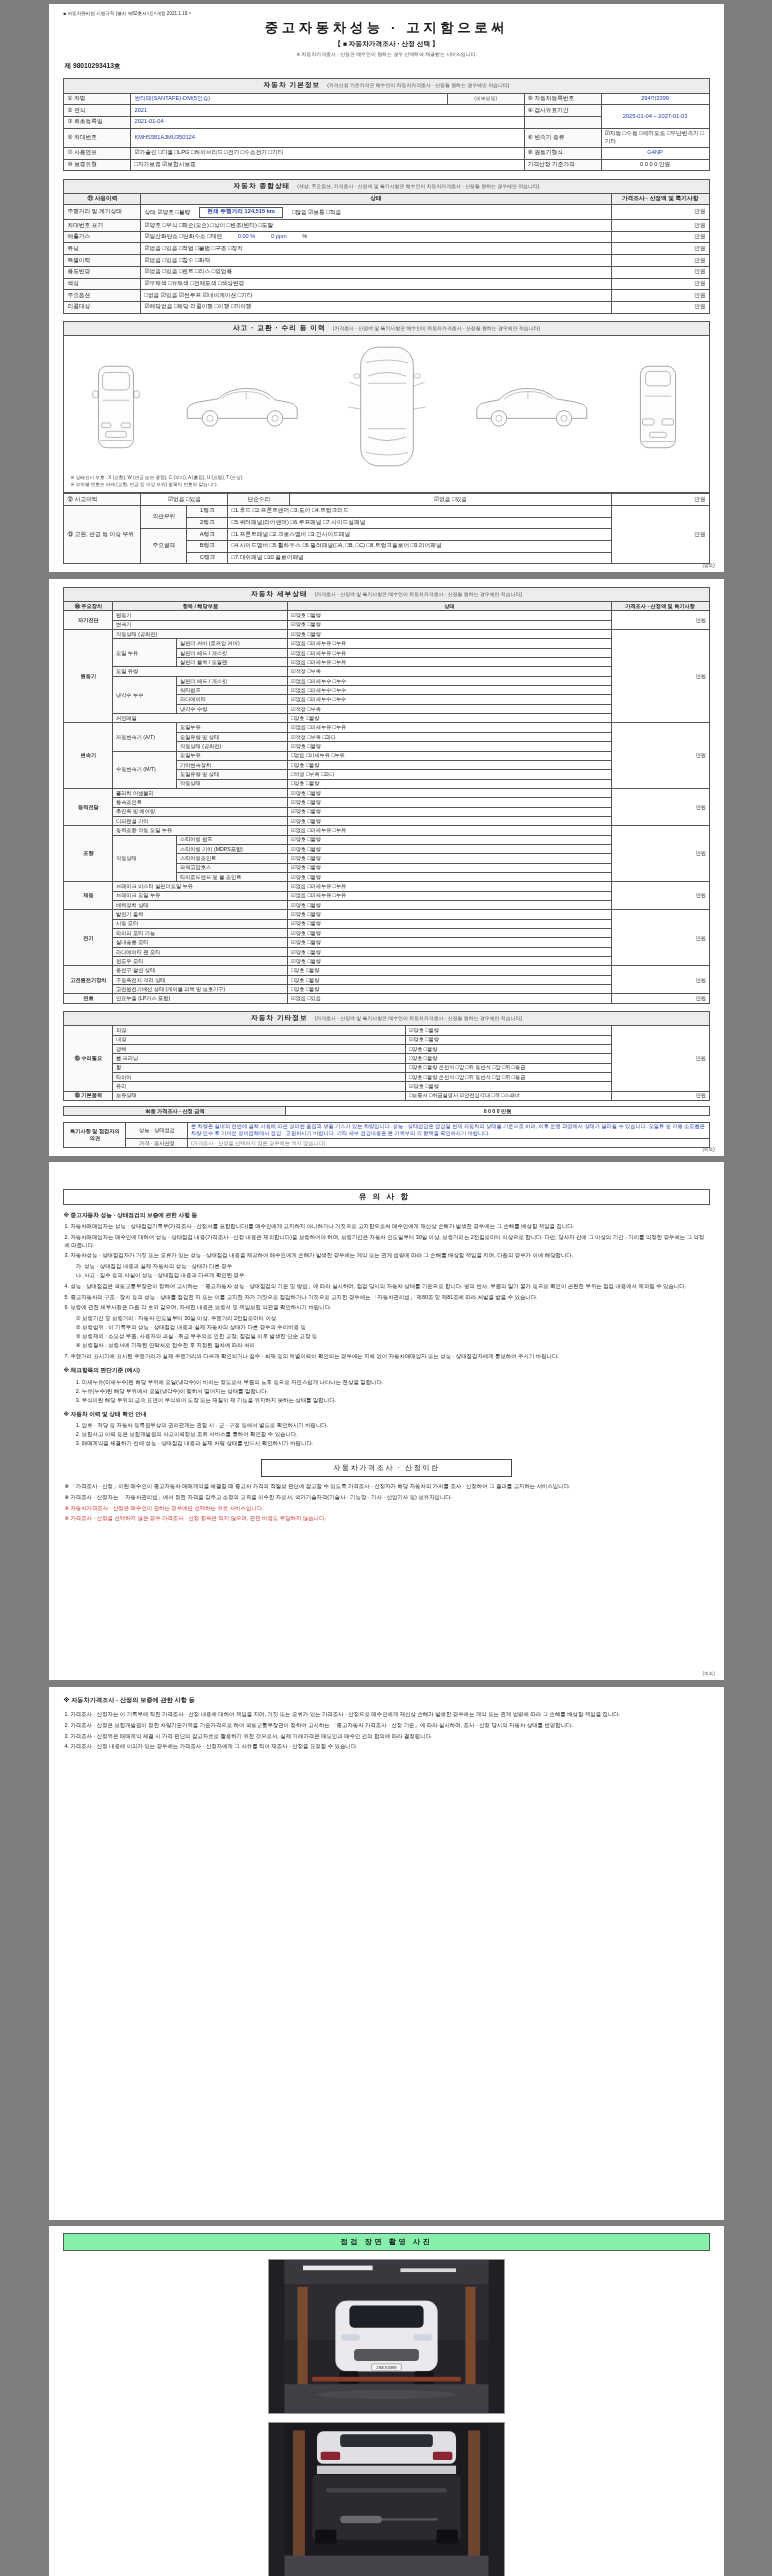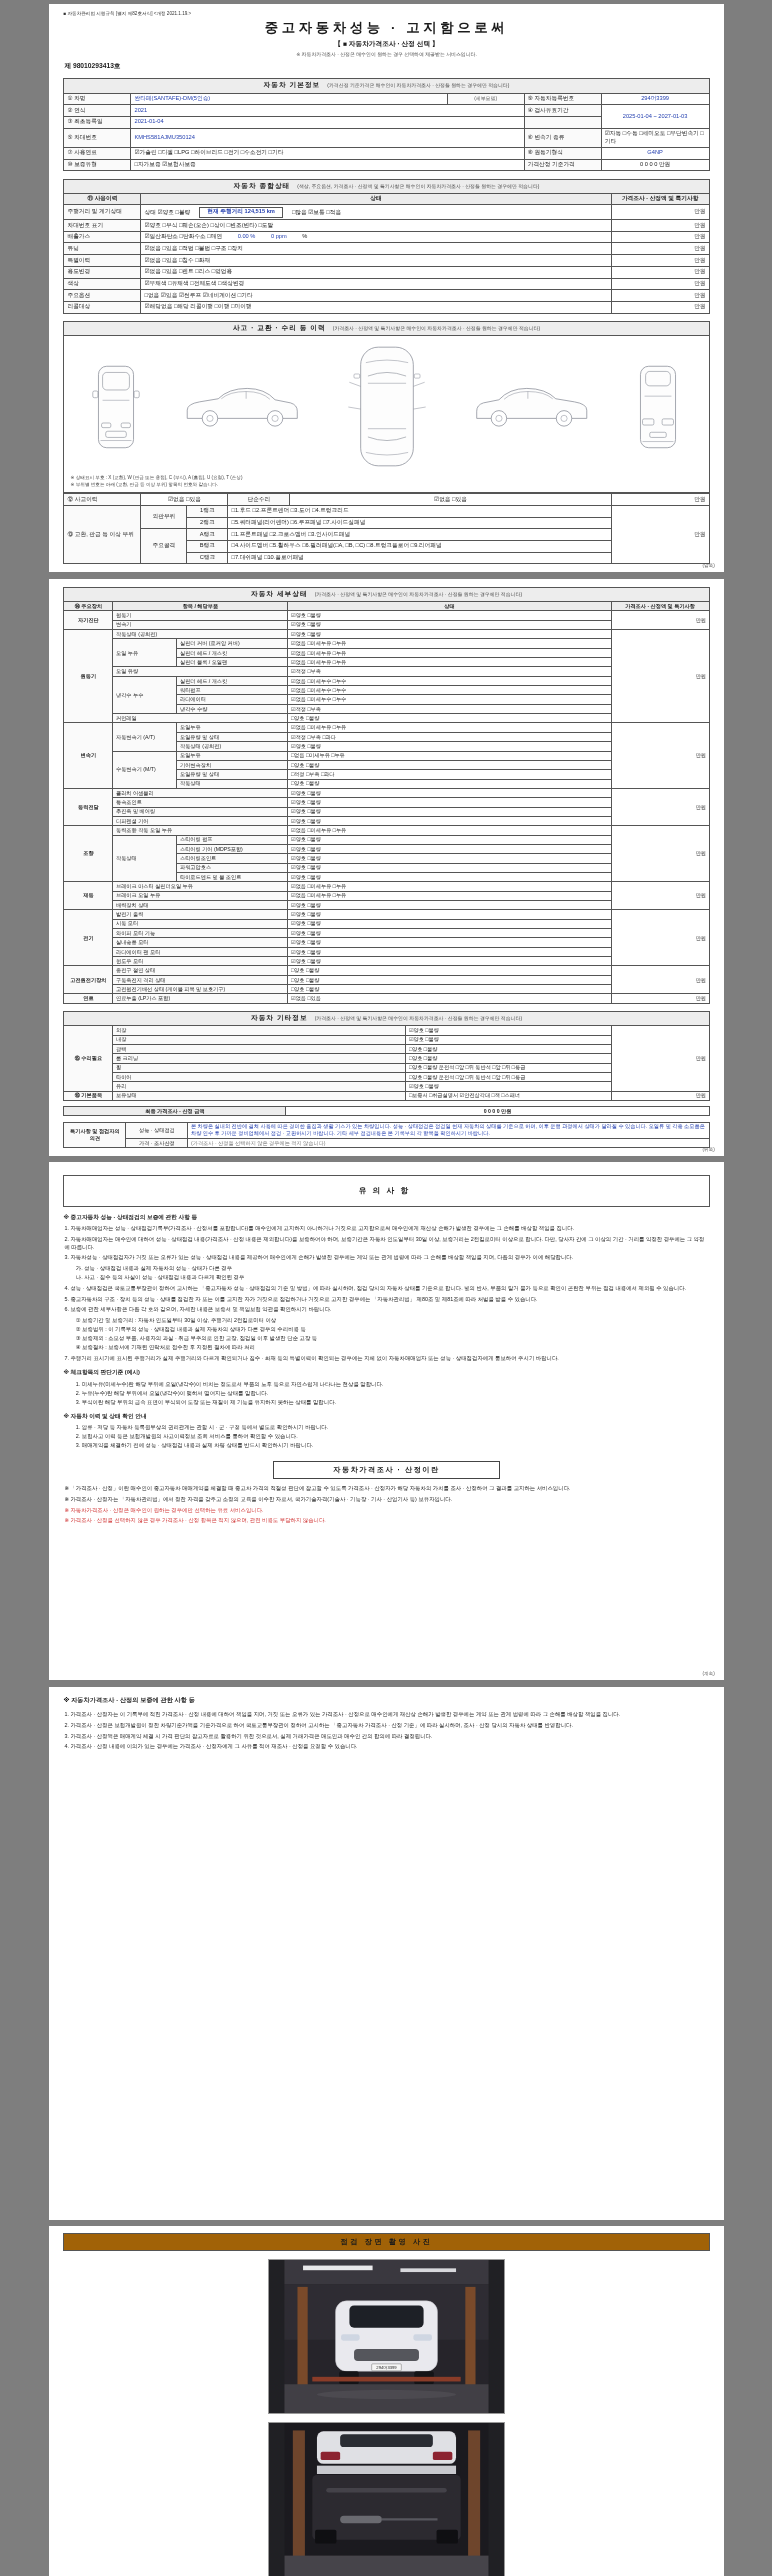--- a/index.html
+++ b/index.html
@@ -54,30 +54,30 @@
   span.inbox { display: inline-block; border: 0.5px solid #555; padding: 0.5px 7.2px; margin: 0 7.2px; font-weight: bold; }
   span.pad { margin-left: 15.5px; }
 
   .diagwrap { border: 0.5px solid #555; padding: 6.2px 5.2px 3.1px 6.2px; }
   .diagrams { display: flex; justify-content: space-around; align-items: center; }
   .dnotes { margin-top: 4.1px; }
   .dnote { font-size: 4.6px; color: #444; line-height: 1.5; }
 
   .pagemark { position: absolute; right: 9.3px; bottom: 4.1px; font-size: 4.6px; color: #555; }
 
-  .notice-title { border: 0.5px solid #555; text-align: center; font-weight: bold; font-size: 7.7px; letter-spacing: 6.2px; padding: 10px; margin-top: 5px; }
+  .notice-title { border: 0.5px solid #555; text-align: center; font-weight: bold; font-size: 7.7px; letter-spacing: 6.2px; padding: 2px; margin-top: 19px; }
   .nb { font-size: 5.4px; line-height: 1.5; margin-top: 5.2px; }
   .nsec { font-weight: bold; margin: 6.2px 0 2.6px 0; font-size: 5.7px; }
   .ni { margin: 2.6px 0 2.6px 1px; }
   .ns { margin: 1px 0 1px 12.4px; }
   .nred { color: #d03434; }
-  .defbox { border: 0.8px solid #444; width: 227px; margin: 11.3px auto 5.2px auto; text-align: center; font-weight: bold; font-size: 7.2px; letter-spacing: 1.5px; padding: 3.1px; }
+  .defbox { border: 0.8px solid #444; width: 251px; margin: 11.3px auto 5.2px auto; text-align: center; font-weight: normal; font-size: 7.2px; letter-spacing: 1.5px; padding: 3.1px; }
   .assur-title { font-weight: bold; font-size: 6.2px; margin-top: 2.1px; }
 
-  .photo-header { border: 0.5px solid #555; background: #a16207; text-align: center; font-weight: bold; font-size: 7.2px; letter-spacing: 2.6px; padding: 3.1px; margin-bottom: 8.2px; }
+  .photo-header { border: 0.5px solid #555; background: #86efac; text-align: center; font-weight: bold; font-size: 7.2px; letter-spacing: 2.6px; padding: 3.1px; margin-bottom: 8.2px; }
   .photo { display: block; width: 237px; margin: 0 auto 7.2px auto; border: 0.5px solid #999; background: #202024; }
   .sign-row { text-align: center; font-weight: bold; font-size: 7.7px; letter-spacing: 4.1px; margin-top: 7.2px; }
   .insurance { text-align: center; font-size: 8.2px; font-weight: bold; color: #1a56d6; margin-top: 5.2px; }
   .footline { text-align: center; font-size: 4.9px; color: #333; margin-top: 3.1px; }
 
   svg.cardiag { display: block; }
 </style>
 </head>
 <body>
 

